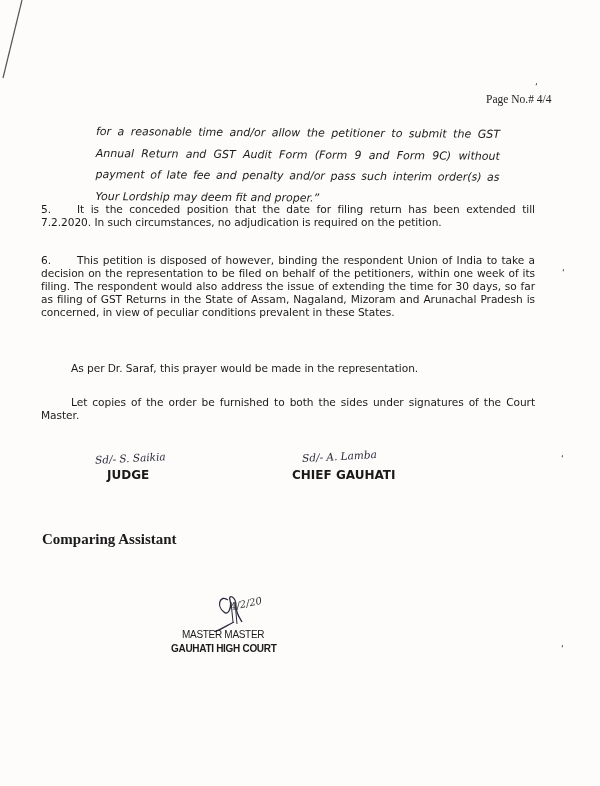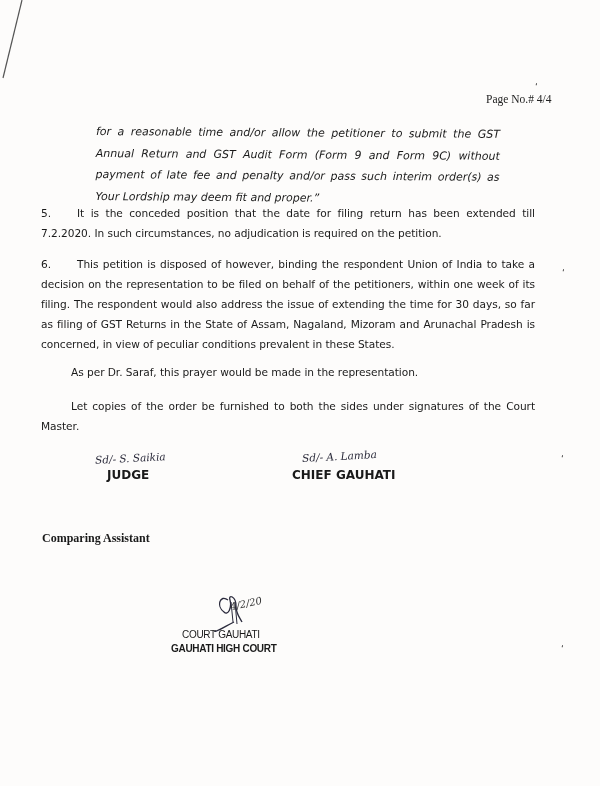--- a/index.html
+++ b/index.html
@@ -18,36 +18,36 @@
     font-family: "Liberation Serif", serif; font-size: 11.5px; color: #222; margin-left: 22px;
   }
   .mark { position: absolute; font-size: 9px; color: #333; font-family: "DejaVu Sans", sans-serif; }
   .quote {
     position: absolute; left: 96px; top: 121px; width: 404px;
     font-style: italic; font-size: 11px; line-height: 21.5px;
     text-align: justify; transform: rotate(0.4deg); transform-origin: left top;
   }
   .para {
     position: absolute; left: 41px; width: 494px;
-    font-size: 10.6px; line-height: 20px; text-align: justify;
+    font-size: 10.6px; line-height: 13px; text-align: justify;
     letter-spacing: -0.05px;
   }
   .para .num { display: inline-block; width: 36px; }
   .para .indent { display: inline-block; width: 30px; }
   .sig {
     position: absolute; font-family: "DejaVu Serif", serif; font-style: italic;
     font-size: 10.5px; color: #2a2a3a; transform: rotate(-3deg);
   }
   .sig-title {
     position: absolute; font-weight: bold; font-size: 12px;
     font-family: "DejaVu Sans", sans-serif;
   }
   .comparing {
     position: absolute; left: 42px; top: 531px;
-    font-family: "Liberation Serif", serif; font-weight: bold; font-size: 12px;
+    font-family: "Liberation Serif", serif; font-weight: bold; font-size: 15px;
   }
   .cm-sign { position: absolute; left: 206px; top: 592px; width: 80px; height: 40px; }
   .cm-date {
     position: absolute; left: 230px; top: 598px; font-family: "DejaVu Serif", serif;
     font-style: italic; font-size: 10px; color: #333; transform: rotate(-12deg);
   }
   .cm-line {
     position: absolute; font-family: "Liberation Sans", sans-serif; font-size: 10px;
     letter-spacing: -0.3px; color: #1a1a1a;
   }
@@ -88,15 +88,15 @@
 <div class="sig-title" style="left:292px;top:468px;">CHIEF GAUHATI</div>
 <span class="mark" style="left:561px;top:454px;">‘</span>
 
 <div class="comparing">Comparing Assistant</div>
 
 <svg class="cm-sign" viewBox="0 0 80 40">
   <path d="M22 8 C14 2, 10 14, 18 20 C22 24, 26 16, 24 8 C22 2, 30 4, 30 14 C30 22, 34 26, 36 30 M28 30 C20 34, 14 38, 8 40" fill="none" stroke="#2b2b3d" stroke-width="1.3"></path>
   <path d="M25 10 L27 30 M29 10 L31 32" fill="none" stroke="#2b2b3d" stroke-width="1"></path>
 </svg>
 <div class="cm-date">4/2/20</div>
-<div class="cm-line" style="left:182px;top:629px;">COURT GAUHATI</div>
+<div class="cm-line" style="left:182px;top:629px;">MASTER MASTER</div>
 <div class="cm-line" style="left:171px;top:643px;font-weight:bold;">GAUHATI HIGH COURT</div>
 <span class="mark" style="left:561px;top:644px;">‘</span>
 
 </body></html>

